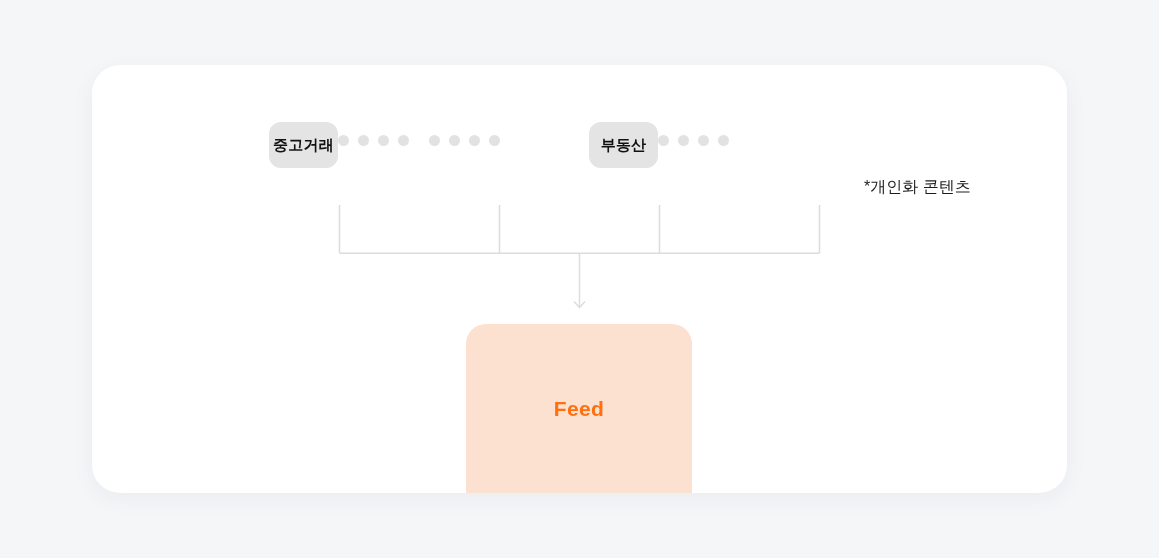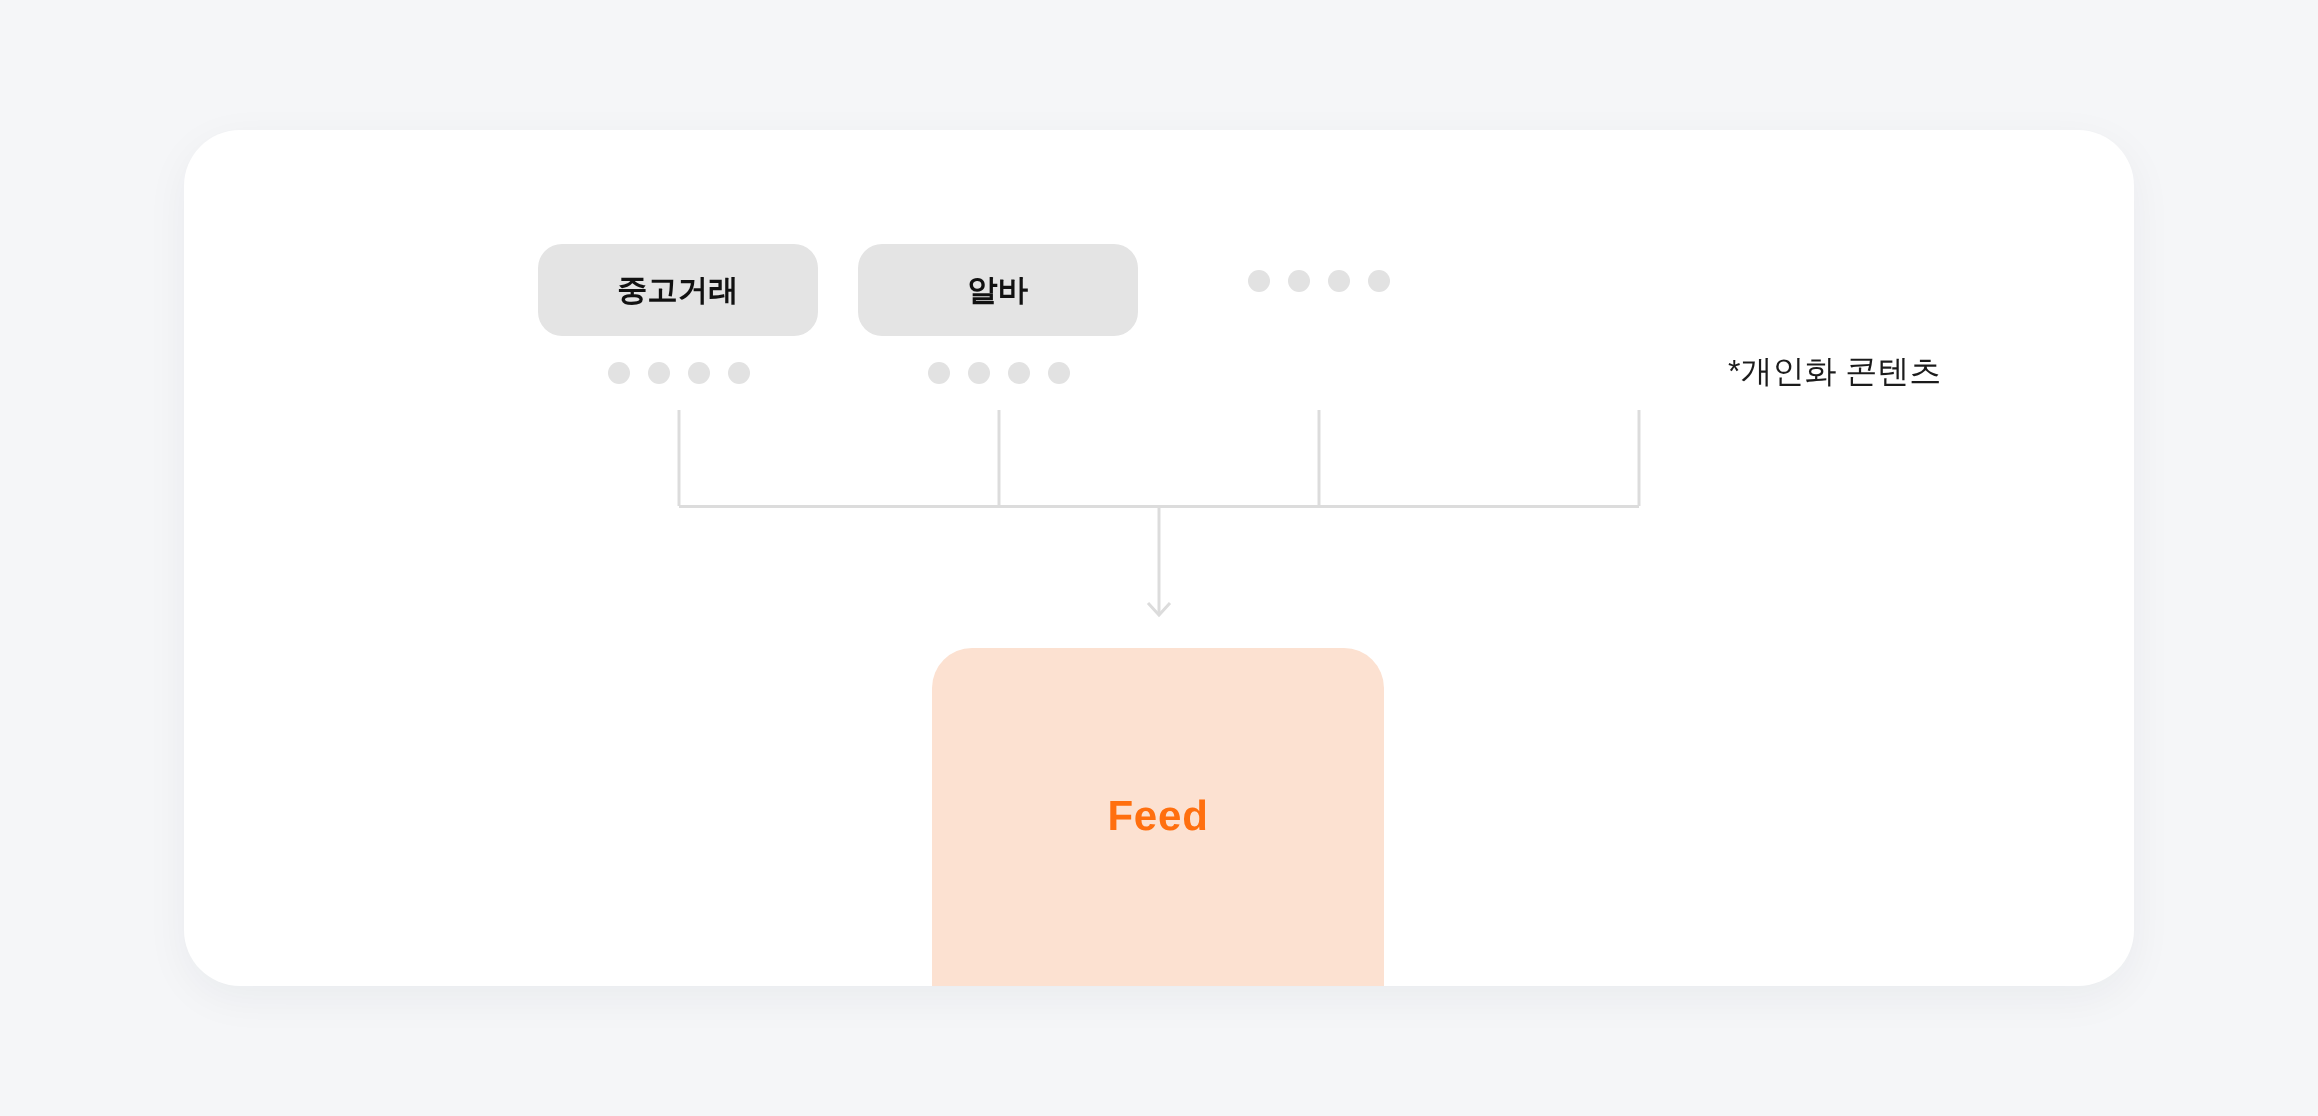--- a/index.html
+++ b/index.html
@@ -34,22 +34,21 @@
     position:absolute;
     left:0; top:0;
     width:975px; height:428px;
     pointer-events:none;
   }
   .source-col{
     position:absolute;
     top:57px;
     width:140px;
     display:flex;
-    flex-direction:column;
-    align-items:center;
+    flex-direction:row;
   }
   .col-0{left:177px;}
   .col-1{left:337px;}
   .col-2{left:497px;}
   .col-3{left:657px;}
   .source-box{
     width:100%;
     height:46px;
     background:var(--box-bg);
     border-radius:12px;
@@ -122,30 +121,30 @@
     <div class="source-box">중고거래</div>
     <div class="dots">
       <span class="dot"></span>
       <span class="dot"></span>
       <span class="dot"></span>
       <span class="dot"></span>
     </div>
   </div>
 
   <div class="source-col col-1">
-    <div class="source-box">알바</div>
     <div class="dots">
       <span class="dot"></span>
       <span class="dot"></span>
       <span class="dot"></span>
       <span class="dot"></span>
     </div>
   </div>
 
   <div class="source-col col-2">
+    <div class="source-box">부동산</div>
     <div class="dots">
       <span class="dot"></span>
       <span class="dot"></span>
       <span class="dot"></span>
       <span class="dot"></span>
     </div>
   </div>
 
 
   <div class="annotation">*개인화 콘텐츠</div>

